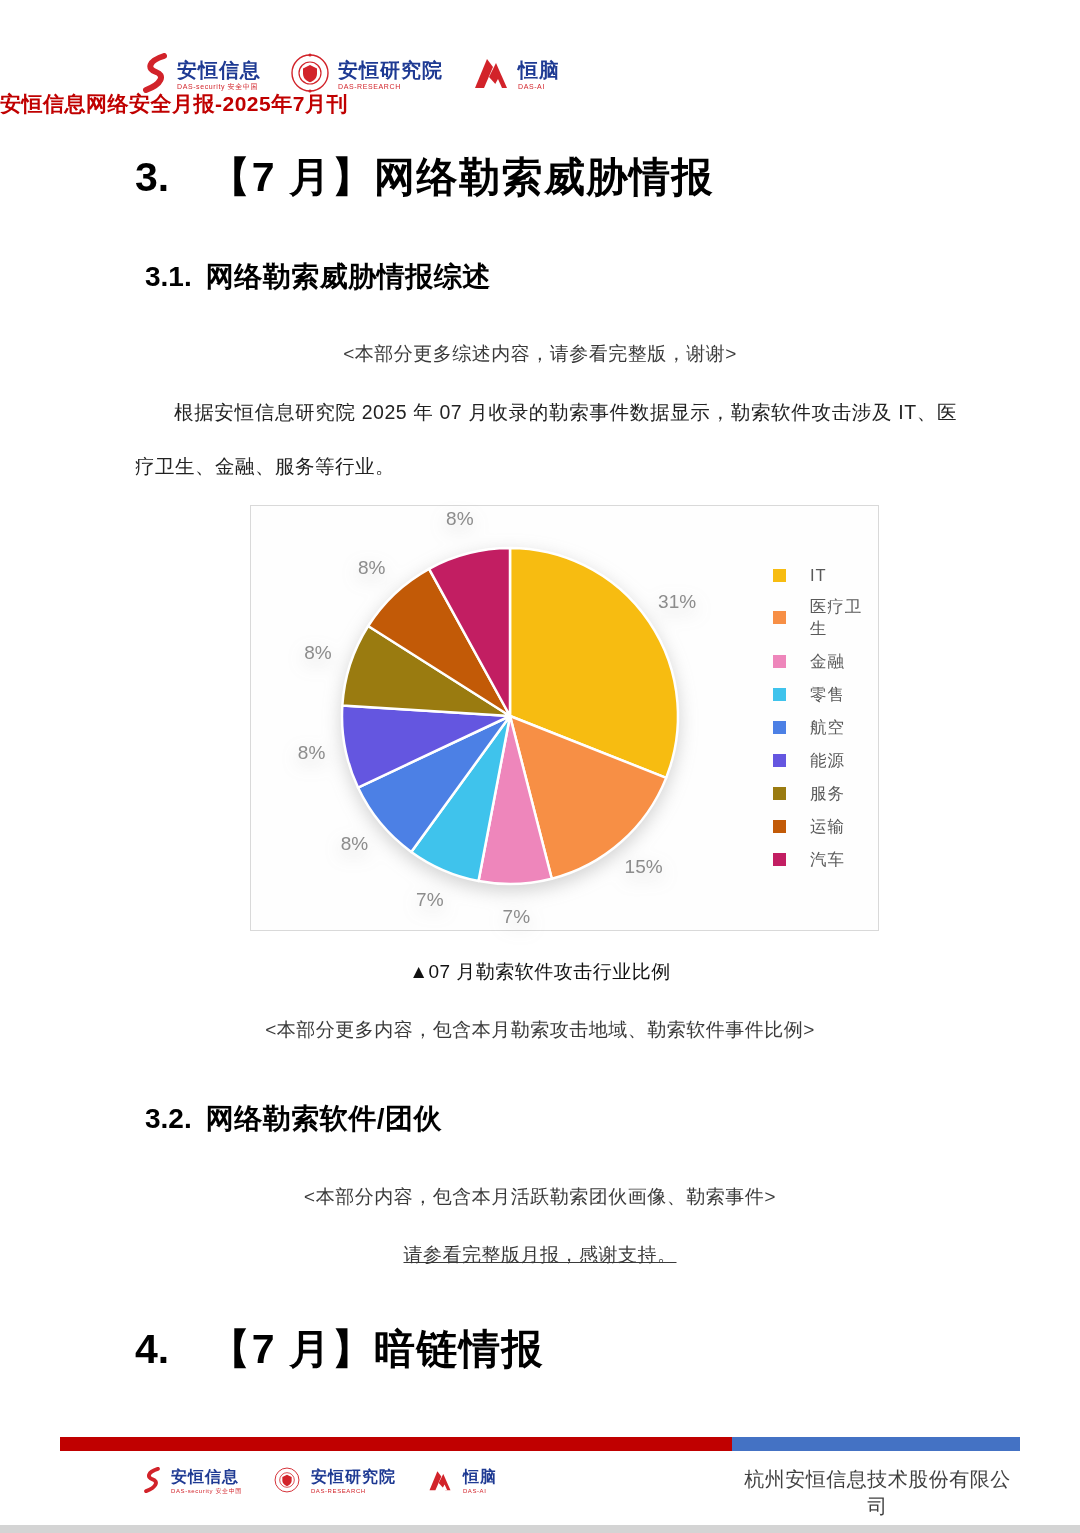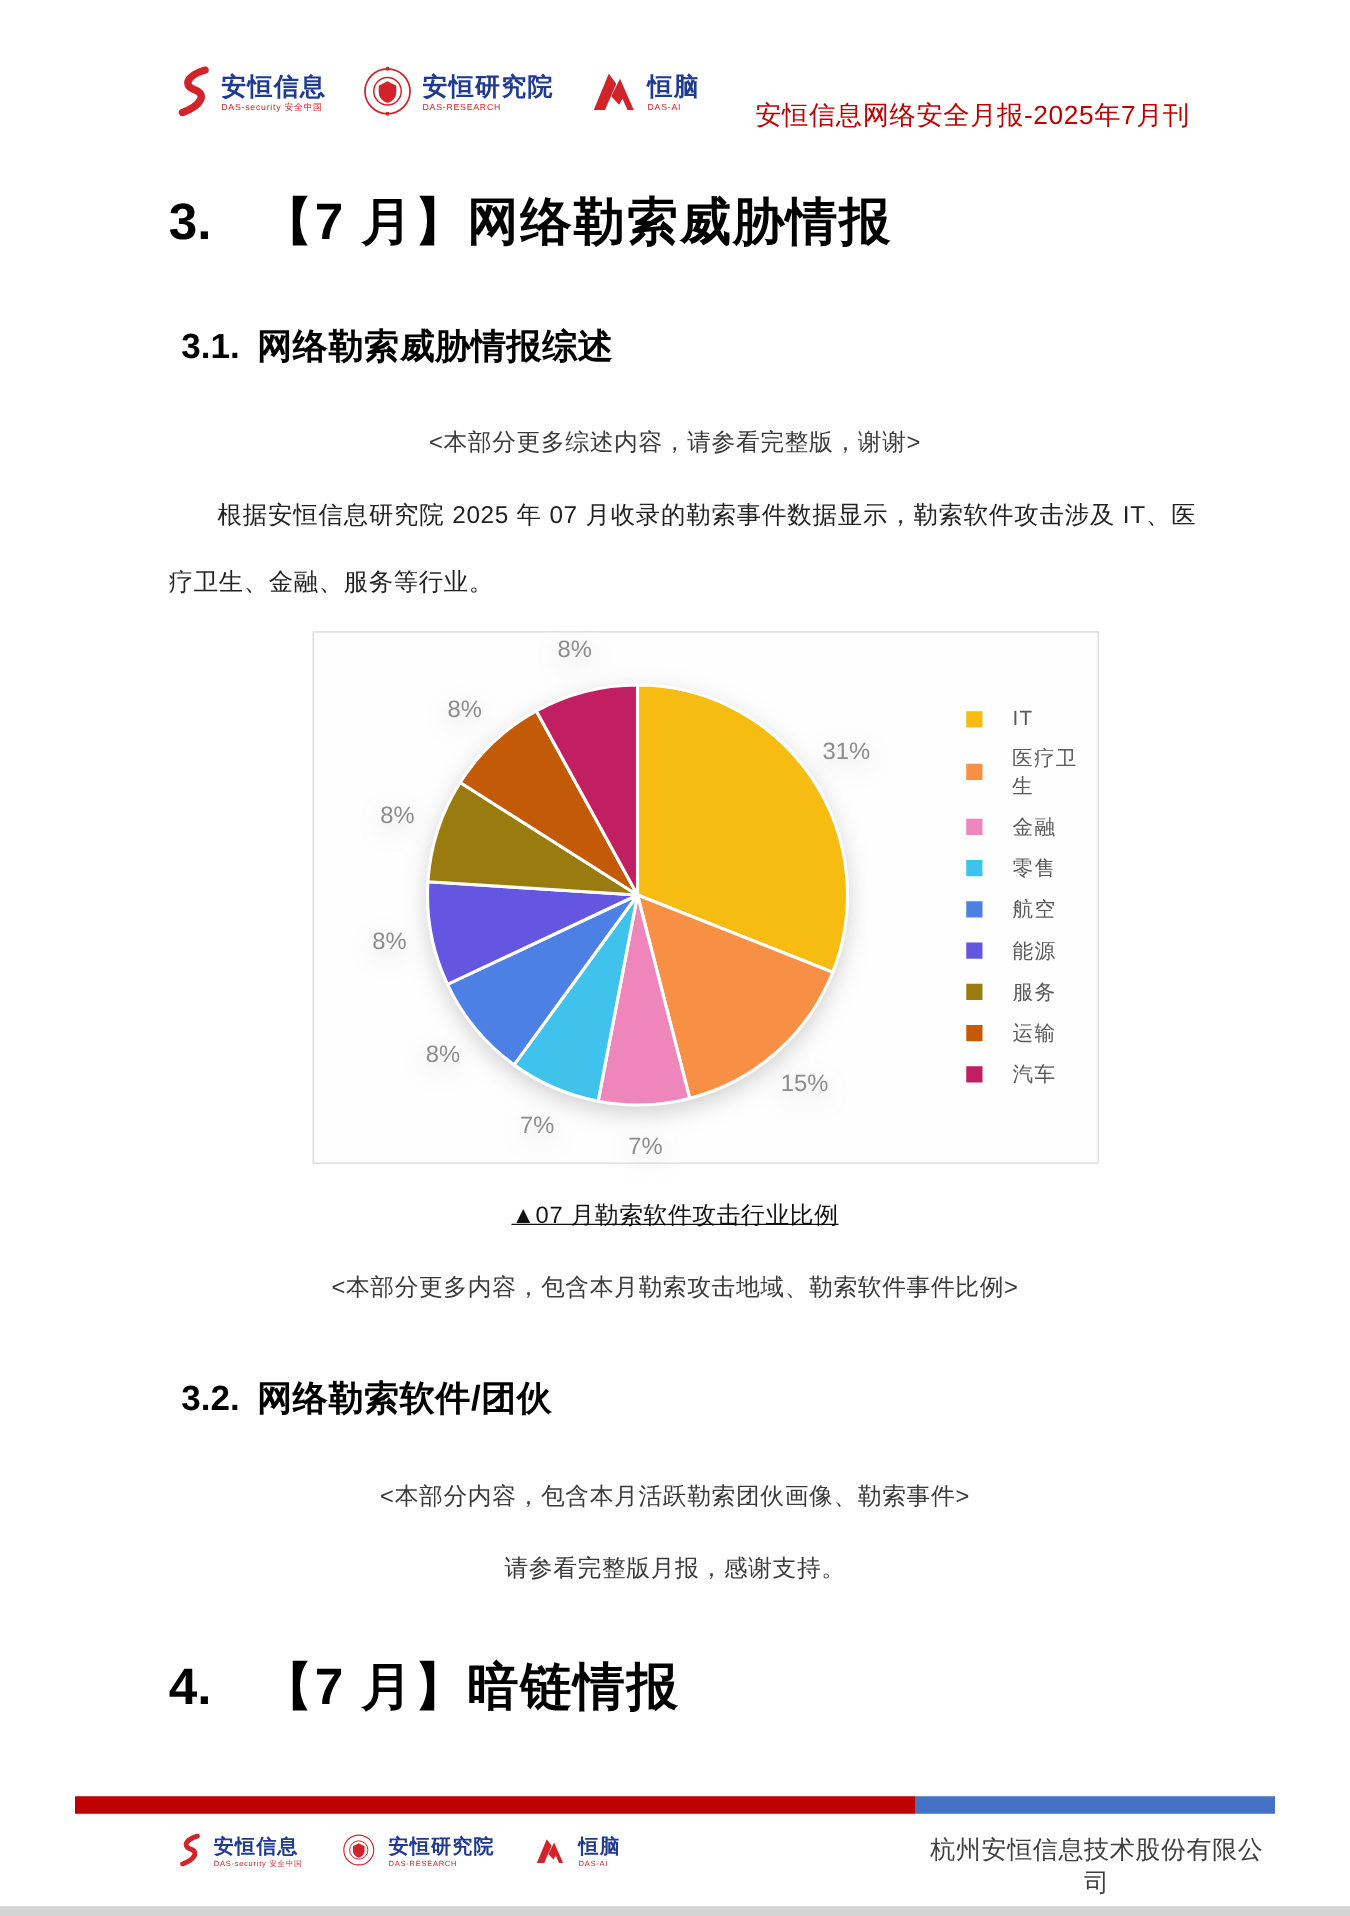--- a/index.html
+++ b/index.html
@@ -16,22 +16,22 @@
   .logo { display:flex; align-items:center; gap:7px; }
   .logo-text { display:flex; flex-direction:column; line-height:1.05; }
   .logo-cn { color:#1E3A93; font-weight:bold; font-size:20px; letter-spacing:1px; }
   .logo-sub { color:#D2232A; font-size:7px; letter-spacing:0.6px; margin-top:2px; }
   .logo-row.small .logo-cn { font-size:16px; }
   .logo-row.small .logo-sub { font-size:6px; }
   .logo-row.small svg { transform:scale(0.82); transform-origin:center; }
 
   .header-logos { position:absolute; top:52px; left:140px; }
   .issue-title {
-    position:absolute; top:78px; left:0; width:952px;
-    text-align:right; color:#C00000; font-weight:normal; font-size:21px;
+    position:absolute; top:90px; left:0; width:952px;
+    color:#C00000; font-weight:bold; font-size:21px;
     letter-spacing:0.5px;
   }
 
   
   .h1 { position:absolute; left:135px; font-size:41px; font-weight:bold; color:#000; letter-spacing:1.5px; }
   .h1 .num { display:inline-block; margin-right:40px; letter-spacing:0; }
   .h2 { position:absolute; left:145px; font-size:28px; font-weight:bold; color:#000; letter-spacing:0.5px; }
   .h2 .num { display:inline-block; margin-right:14px; letter-spacing:0; }
 
   .center-note {
@@ -188,31 +188,31 @@
         <span class="legend-swatch" style="background: rgb(194, 90, 7);"></span>
         <span class="legend-label" style="color: rgb(89, 89, 89);">运输</span>
       </div>
       <div class="legend-item">
         <span class="legend-swatch" style="background: rgb(194, 30, 98);"></span>
         <span class="legend-label" style="color: rgb(89, 89, 89);">汽车</span>
       </div>
     </div>
 </div>
 
-<div class="chart-caption" style="top:959px;text-decoration:underline;">▲07 月勒索软件攻击行业比例</div>
+<div class="chart-caption" style="top:959px;">▲07 月勒索软件攻击行业比例</div>
 
 <div class="center-note" style="top:1017px;">&lt;本部分更多内容，包含本月勒索攻击地域、勒索软件事件比例&gt;</div>
 
 <div class="h2" style="top:1100px;">
   <span class="num">3.2.</span><span>网络勒索软件/团伙</span>
 </div>
 
 <div class="center-note" style="top:1184px;font-family:Liberation Mono, monospace;">&lt;本部分内容，包含本月活跃勒索团伙画像、勒索事件&gt;</div>
 
-<div class="center-note" style="top:1242px;">请参看完整版月报，感谢支持。</div>
+<div class="center-note" style="top:1242px;text-decoration:underline;">请参看完整版月报，感谢支持。</div>
 
 <div class="h1" style="top:1322px;">
   <span class="num">4.</span><span>【7 月】暗链情报</span>
 </div>
 
 <div class="footer-bar">
   <div class="red"></div>
   <div class="blue"></div>
 </div>
 

